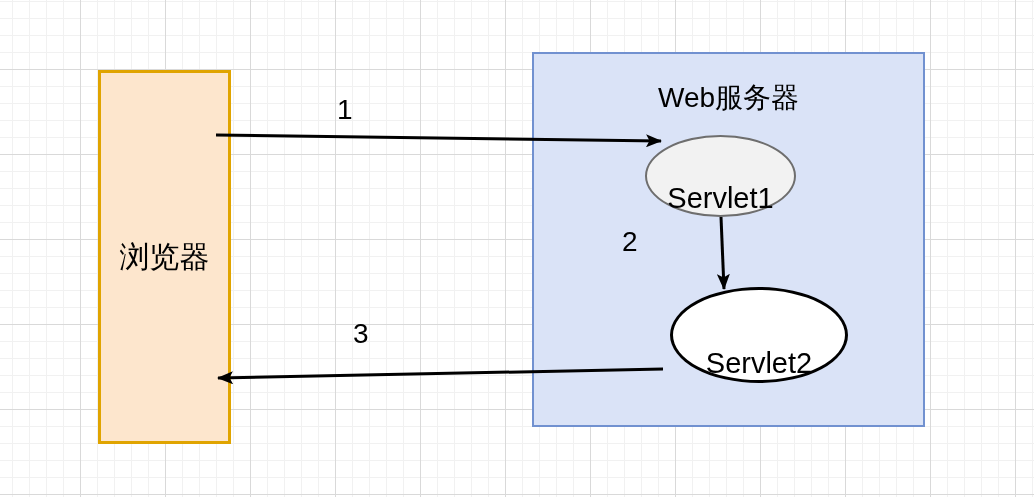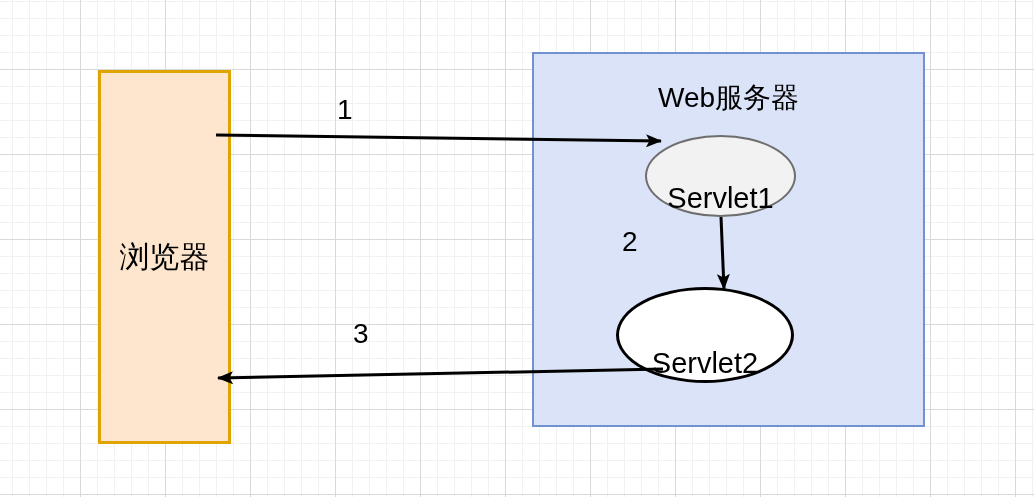--- a/index.html
+++ b/index.html
@@ -88,21 +88,21 @@
   }
   .servlet1 {
     left: 645px;
     top: 135px;
     width: 151px;
     height: 82px;
     background: #f2f2f2;
     border: 2px solid #6e6e6e;
   }
   .servlet2 {
-    left: 616px;
+    left: 670px;
     top: 287px;
     width: 178px;
     height: 96px;
     background: #ffffff;
     border: 3px solid #000000;
   }
 
   
   #arrows {
     position: absolute;

